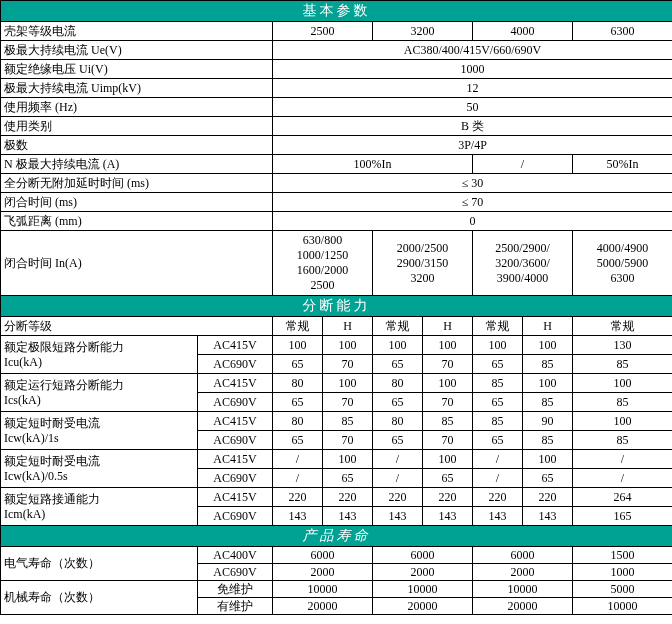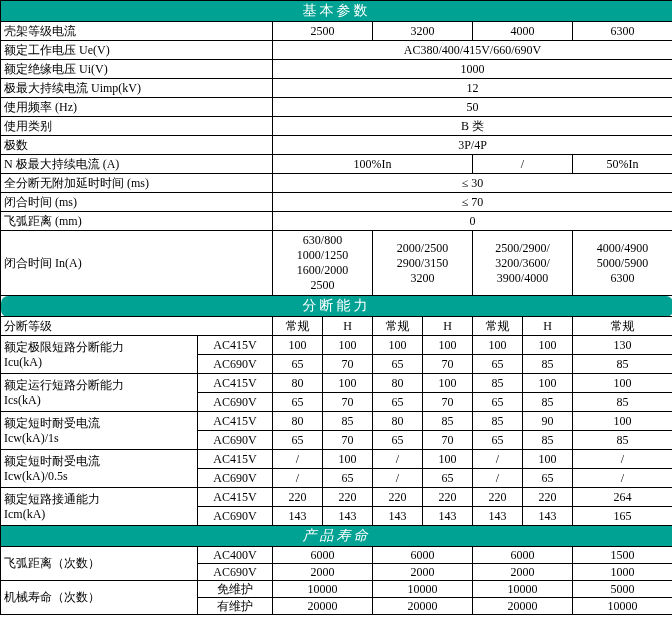--- a/index.html
+++ b/index.html
@@ -37,21 +37,21 @@
 
     <tr>
       <td colspan="2" class="lbl">壳架等级电流</td>
       <td colspan="2" class="val">2500</td>
       <td colspan="2" class="val">3200</td>
       <td colspan="2" class="val">4000</td>
       <td class="val">6300</td>
     </tr>
 
     <tr>
-      <td colspan="2" class="lbl">额定工作电压 Ue(V)</td>
+      <td colspan="2" class="lbl">极最大持续电流 Ue(V)</td>
       <td colspan="7" class="val">AC380/400/415V/660/690V</td>
     </tr>
     <tr>
       <td colspan="2" class="lbl">额定绝缘电压 Ui(V)</td>
       <td colspan="7" class="val">1000</td>
     </tr>
     <tr>
       <td colspan="2" class="lbl">极最大持续电流 Uimp(kV)</td>
       <td colspan="7" class="val">12</td>
     </tr>
@@ -99,21 +99,21 @@
 3200</td>
       <td colspan="2" class="vmulti">2500/2900/
 3200/3600/
 3900/4000</td>
       <td class="vmulti">4000/4900
 5000/5900
 6300</td>
     </tr>
 
     <tr class="sec">
-        <td colspan="9" style="background: rgb(0, 162, 148); color: rgb(255, 255, 255); border-radius: 7px;">分断能力</td>
+        <td colspan="9" style="background: rgb(0, 162, 148); color: rgb(255, 255, 255);">分断能力</td>
       </tr>
 
     <tr>
       <td colspan="2" class="lbl">分断等级</td>
       <td class="val">常规</td>
       <td class="val">H</td>
       <td class="val">常规</td>
       <td class="val">H</td>
       <td class="val">常规</td>
       <td class="val">H</td>
@@ -233,21 +233,21 @@
       <td class="val">143</td>
       <td class="val">143</td>
       <td class="val">165</td>
     </tr>
 
     <tr class="sec">
         <td colspan="9" style="background: rgb(0, 162, 148); color: rgb(255, 255, 255); font-style: italic;">产品寿命</td>
       </tr>
 
     <tr class="life">
-      <td rowspan="2" class="lbl">飞弧距离（次数）</td>
+      <td rowspan="2" class="lbl">电气寿命（次数）</td>
       <td class="val">AC400V</td>
       <td colspan="2" class="val">6000</td>
       <td colspan="2" class="val">6000</td>
       <td colspan="2" class="val">6000</td>
       <td class="val">1500</td>
     </tr>
     <tr class="life">
       <td class="val">AC690V</td>
       <td colspan="2" class="val">2000</td>
       <td colspan="2" class="val">2000</td>

